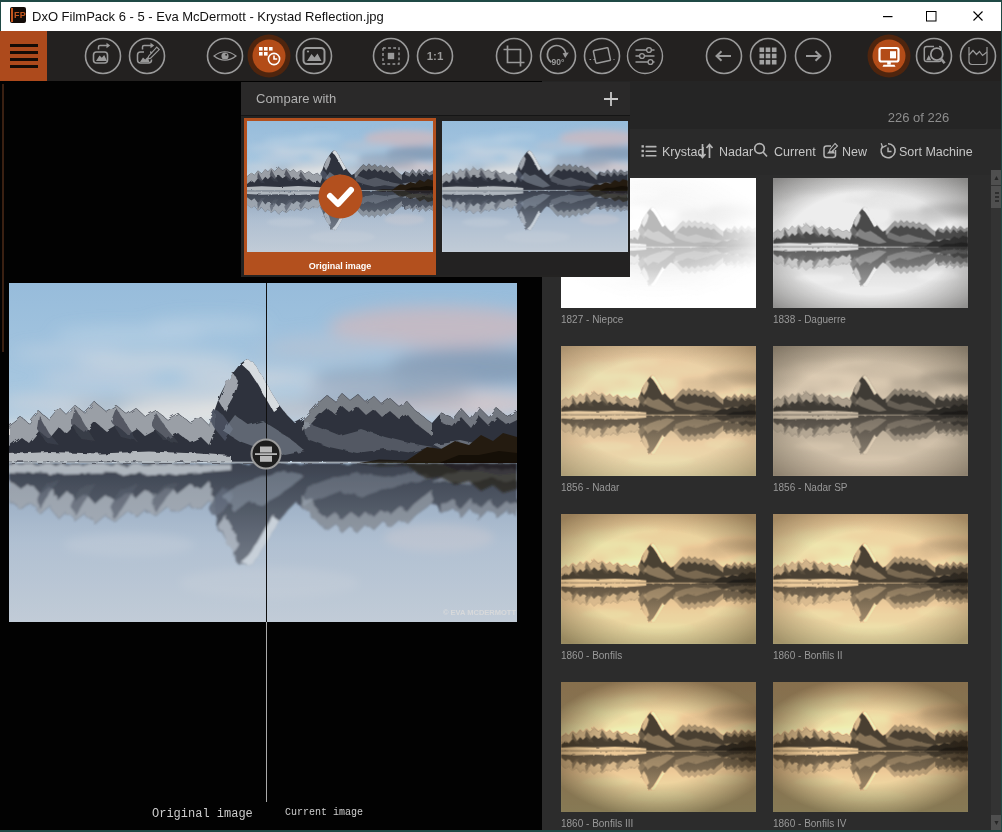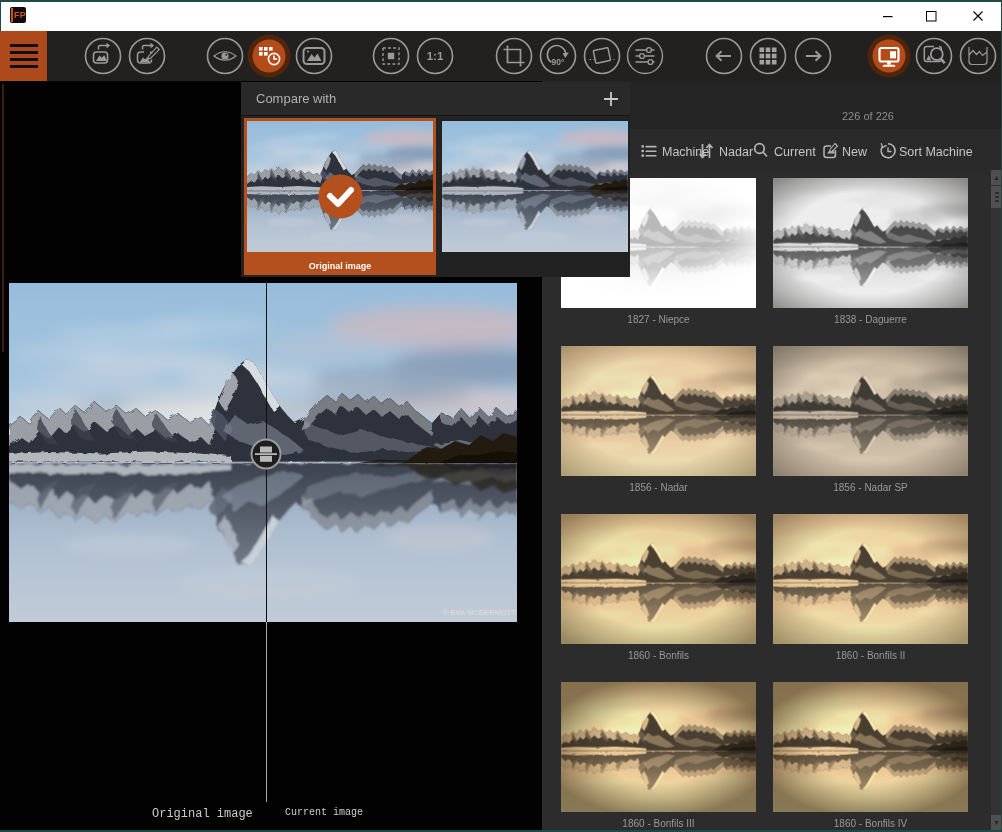--- a/index.html
+++ b/index.html
@@ -17,25 +17,25 @@
   #title{left:31px;top:7px;font-size:13px;color:#111;}
   
   #toolbar{left:0;top:31px;width:1002px;height:50px;background:#232120;}
   #burger{left:0;top:31px;width:47px;height:50px;background:#ad4a1c;}
   #burger i{position:absolute;left:10px;width:28px;height:3px;background:#150c06;display:block;}
   
   #workarea{left:0;top:81px;width:542px;height:749px;background:#020202;}
   
   #rpanel{left:542px;top:81px;width:460px;height:749px;background:#2c2c2c;}
   #rtop{left:542px;top:81px;width:460px;height:48px;background:#252525;}
-  #rcount{left:842px;top:110px;width:153px;text-align:left;font-size:11px;color:#8d8d8d;}
+  #rcount{left:842px;top:110px;width:153px;text-align:center;font-size:13px;color:#8d8d8d;}
   #rfilter{left:542px;top:129px;width:460px;height:46px;background:#2a2a2a;}
   .fitem{position:absolute;top:144.5px;font-size:12.5px;color:#c6c6c6;}
   .thumb{position:absolute;width:195px;height:130px;overflow:hidden;}
-  .tcap{position:absolute;width:195px;text-align:center;font-size:10px;color:#999999;}
+  .tcap{position:absolute;width:195px;text-align:left;font-size:10px;color:#999999;}
   .vig{position:absolute;left:0;top:0;width:100%;height:100%;}
   
   #sbtrack{left:991px;top:170px;width:11px;height:660px;background:#333333;}
   .sbbtn{left:991px;width:11px;height:15px;background:#4f4f4f;color:#262626;font-size:7px;text-align:center;line-height:15px;}
   #sbthumb{left:991px;top:186px;width:11px;height:22px;background:#4f4f4f;}
   
   #dropdown{left:241px;top:82px;width:389px;height:195px;background:#242322;}
   #ddhead{left:241px;top:82px;width:389px;height:33px;background:#2a2929;border-bottom:1px solid #151515;}
   #ddtitle{left:256px;top:91px;font-size:13px;color:#b0b0b0;}
   .ddcell{position:absolute;overflow:hidden;}
@@ -173,20 +173,21 @@
       </g>
     </g>
   </defs>
 </svg>
 
 <div class="abs" id="titlebar">
   <div class="abs" id="fplogo">
       <span class="bar"></span>
       <span class="txt">FP</span>
     </div>
+  <div class="abs" id="title">DxO FilmPack 6 - 5 - Eva McDermott - Krystad Reflection.jpg</div>
   <svg class="abs" style="left:882px;top:14px" width="11" height="2">
       <rect width="9.5" height="1.2" fill="#000"></rect>
     </svg>
   <svg class="abs" style="left:925px;top:9px" width="11" height="11">
       <rect x="0.5" y="0.5" width="9.5" height="9.5" fill="none" stroke="#000"></rect>
     </svg>
   <svg class="abs" style="left:972px;top:9px" width="10" height="10">
       <path d="M0.5,0.5 L9.5,9.5 M9.5,0.5 L0.5,9.5" stroke="#000" stroke-width="1.1"></path>
     </svg>
 </div>
@@ -383,21 +384,21 @@
     </g>
 
     <g transform="translate(888,151)" stroke="#b5b5b5" stroke-width="1.6">
       <path d="M-5.5,-4.5 A7,7 0 1 0 0,-7.3"></path>
       <path d="M-6.8,-7.8 L-5.3,-3.6 L-1.4,-5.6" stroke-width="1.3"></path>
       <path d="M0,-3.5 V0.5 H3.5" stroke-width="1.4"></path>
     </g>
   </g>
 </svg>
 
-<div class="fitem" style="left:662px">Machine</div>
+<div class="fitem" style="left:662px">Krystad</div>
 <div class="fitem" style="left:719px">Nadar</div>
 <div class="fitem" style="left:774px">Current</div>
 <div class="fitem" style="left:842px">New</div>
 <div class="fitem" style="left:899px">Sort Machine</div>
 
 <div class="thumb" style="left:561px;top:178px;background:#fff"><svg width="195" height="130" viewBox="0 0 508 339" preserveAspectRatio="none" style="filter:grayscale(1) contrast(0.26) brightness(1.72)">
       <use href="#scene0"></use>
     </svg><div class="vig" style="background:radial-gradient(ellipse 60% 55% at 50% 45%, rgba(255,255,255,0) 45%, rgba(255,255,255,0.95) 95%)"></div></div>
 <div class="tcap" style="left:561px;top:314px">1827 - Niepce</div>
 <div class="thumb" style="left:773px;top:178px"><svg width="195" height="130" viewBox="0 0 508 339" preserveAspectRatio="none" style="filter:grayscale(1) brightness(1.3) contrast(0.86)">

